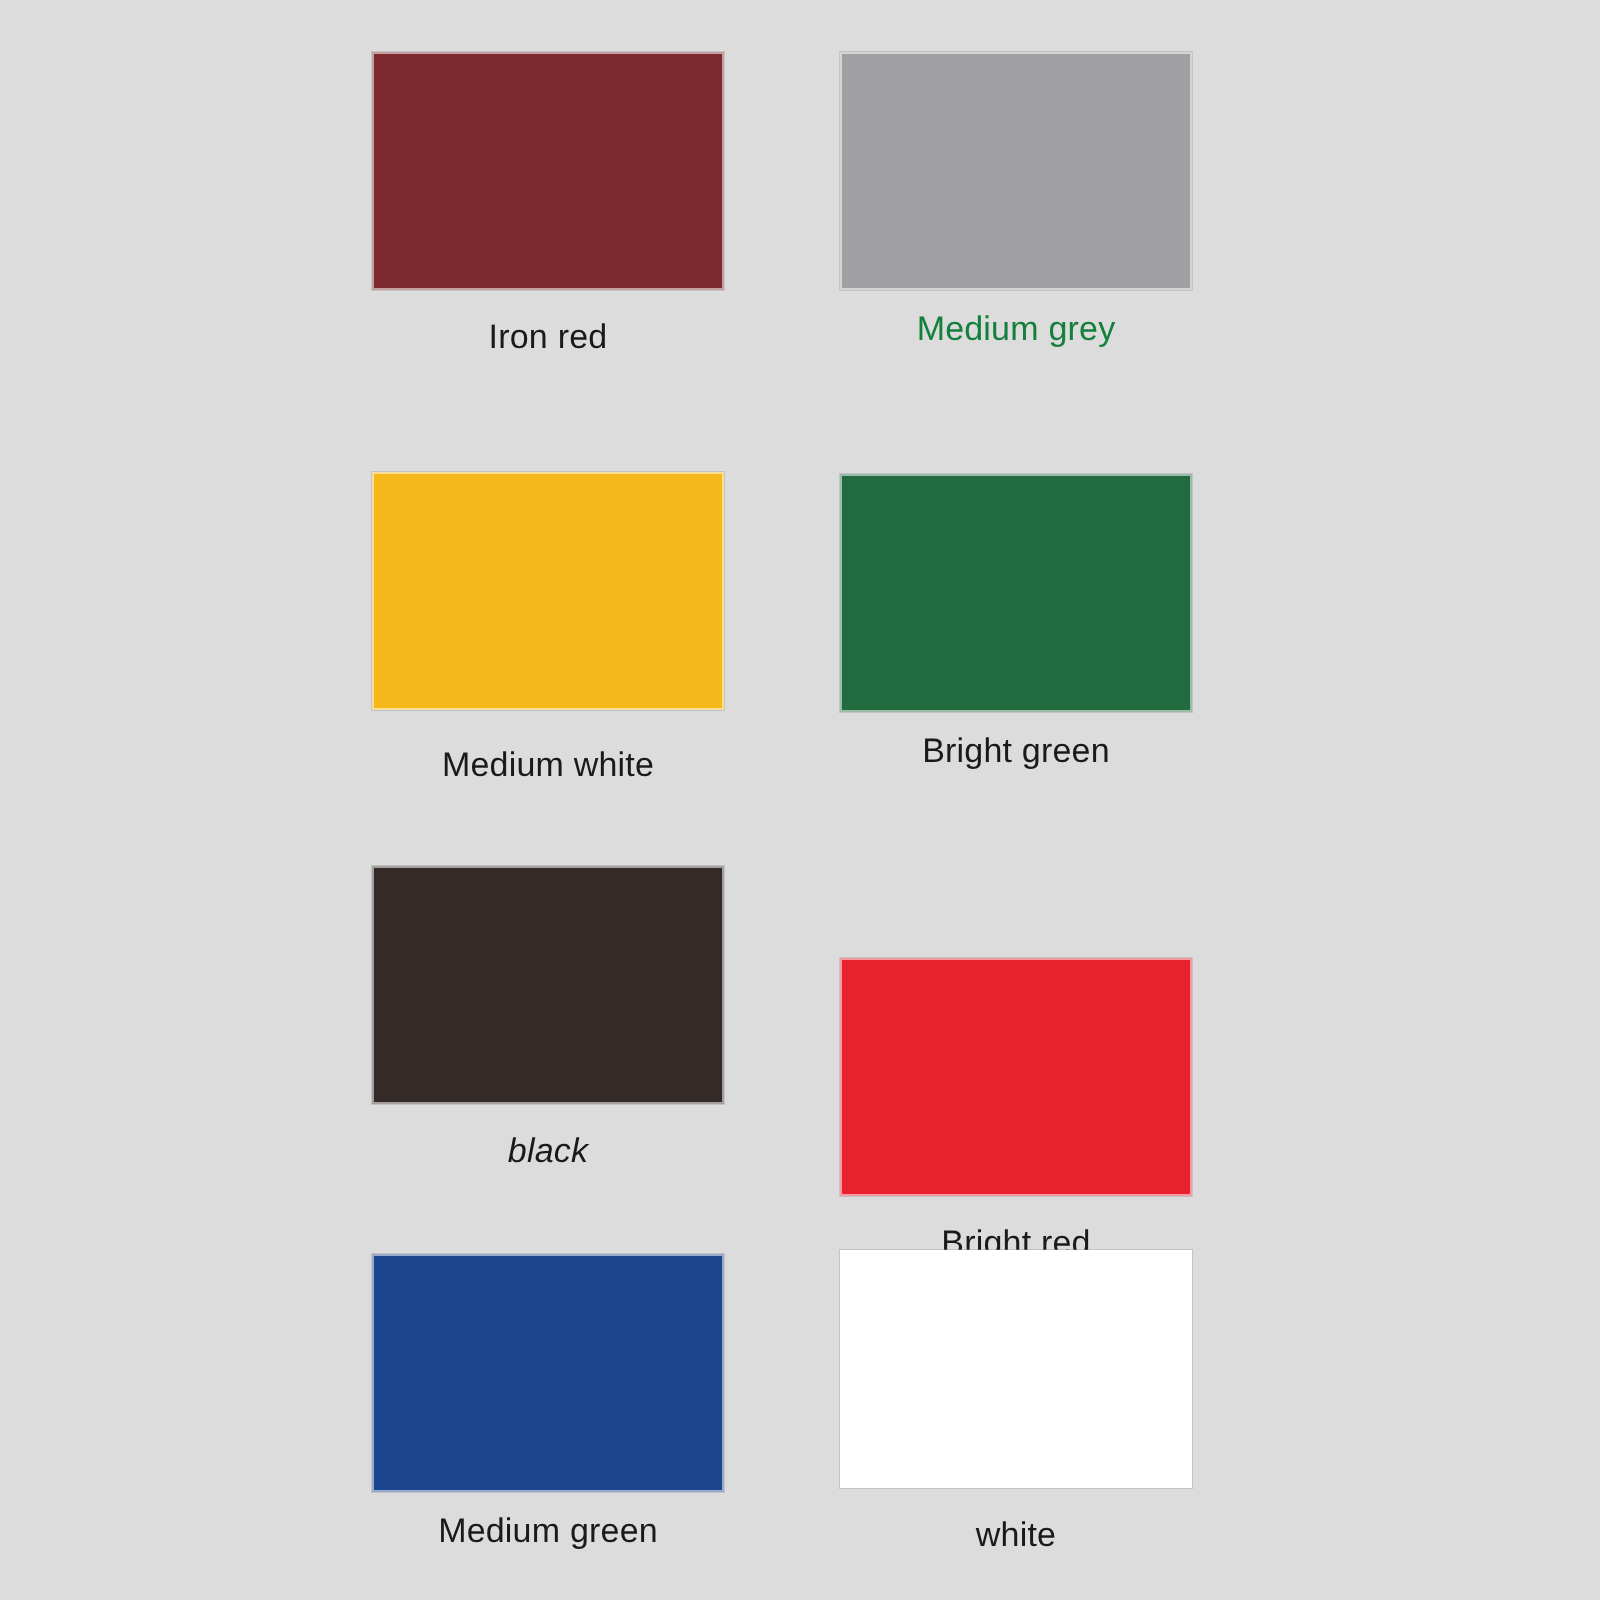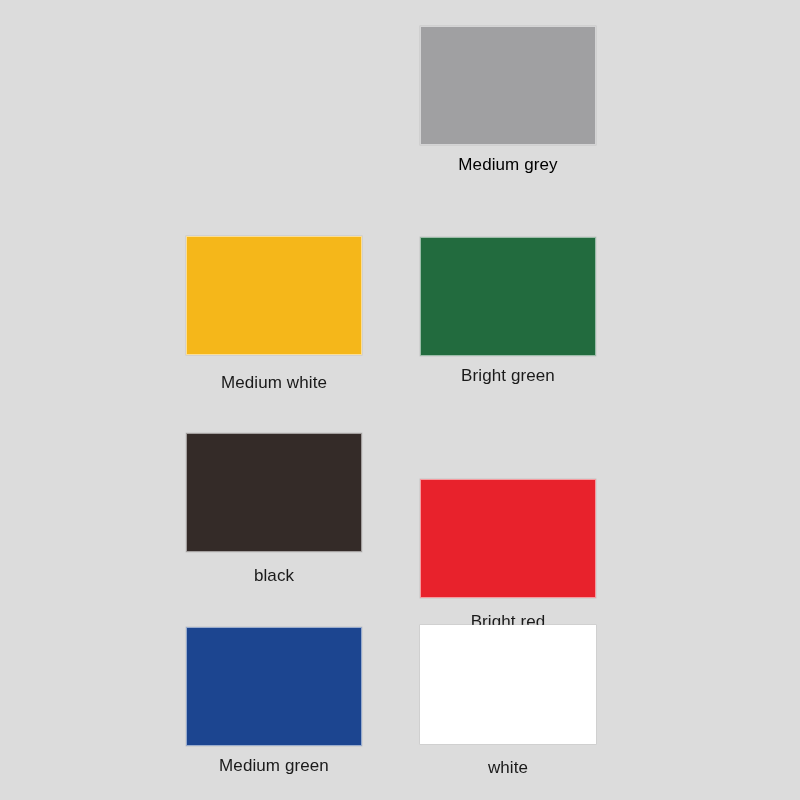--- a/index.html
+++ b/index.html
@@ -62,39 +62,43 @@
   
   .gap-sm  .swatch-label { margin-top: 14px; }
   .gap-xs  .swatch-label { margin-top: 10px; }
   .gap-md  .swatch-label { margin-top: 18px; }
 </style>
 </head>
 <body style="background: rgb(220, 220, 220);">
 
 <div id="palette-board" style="background: rgb(220, 220, 220);">
 
+  <div class="swatch-cell col-left row-1-left gap-sm">
+    <div class="swatch-chip" style="background-color: rgb(124, 42, 46);"></div>
+    <span class="swatch-label" style="color: rgb(26, 26, 26);">Iron red</span>
+  </div>
 
   <div class="swatch-cell col-right row-1-right gap-xs">
     <div class="swatch-chip" style="background-color: rgb(160, 160, 162);"></div>
-    <span class="swatch-label" style="color: #000000;">Medium grey</span>
+    <span class="swatch-label" style="color: #15803d;">Medium grey</span>
   </div>
 
   <div class="swatch-cell col-left row-2-left gap-md">
     <div class="swatch-chip" style="background-color: rgb(245, 183, 26);"></div>
     <span class="swatch-label" style="color: rgb(26, 26, 26);">Medium white</span>
   </div>
 
   <div class="swatch-cell col-right row-2-right gap-xs">
     <div class="swatch-chip" style="background-color: rgb(34, 107, 62);"></div>
     <span class="swatch-label" style="color: rgb(26, 26, 26);">Bright green</span>
   </div>
 
   <div class="swatch-cell col-left row-3-left gap-sm">
     <div class="swatch-chip" style="background-color: rgb(52, 43, 40);"></div>
-    <span class="swatch-label" style="color: rgb(26, 26, 26);">black</span>
+    <span class="swatch-label" style="color: rgb(26, 26, 26); font-style: italic;">black</span>
   </div>
 
   <div class="swatch-cell col-right row-3-right gap-sm">
     <div class="swatch-chip" style="background-color: rgb(232, 34, 44);"></div>
     <span class="swatch-label" style="color: rgb(26, 26, 26);">Bright red</span>
   </div>
 
   <div class="swatch-cell col-left row-4-left gap-xs">
     <div class="swatch-chip" style="background-color: rgb(28, 69, 144);"></div>
     <span class="swatch-label" style="color: rgb(26, 26, 26);">Medium green</span>

